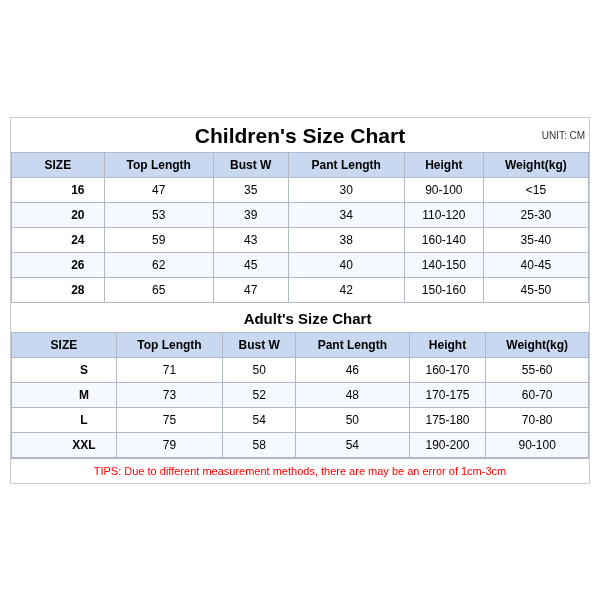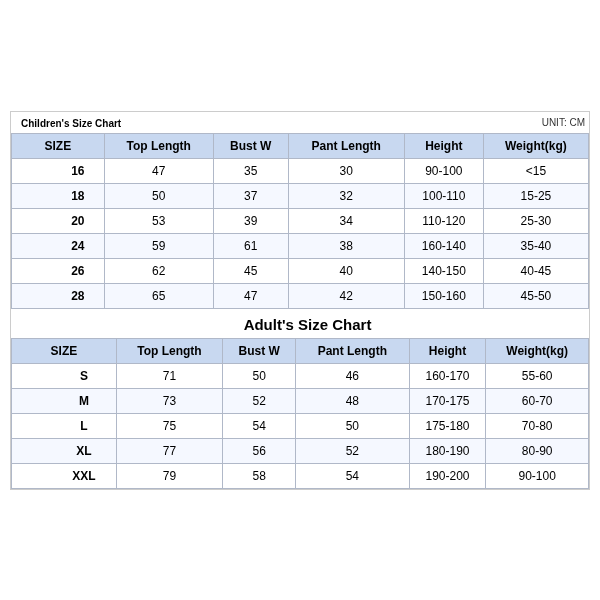--- a/index.html
+++ b/index.html
@@ -23,22 +23,23 @@
     }
     .chart-title-row {
       display: flex;
       align-items: center;
       justify-content: center;
       background: #fff;
       padding: 6px 10px 4px 10px;
       position: relative;
     }
     .chart-title {
-      font-size: 10px;
-      font-weight: bold;
+      font-size: 21px;
+      font-weight: bold;
+      text-align: center;
       flex: 1;
     }
     .unit-label {
       font-size: 10px;
       color: #333;
       position: absolute;
       right: 4px;
       top: 50%;
       transform: translateY(-50%);
     }
@@ -113,39 +114,31 @@
       <tbody id="children-tbody">
       <tr class="data-row">
             <td class="size-col">16</td>
             <td>47</td>
             <td>35</td>
             <td>30</td>
             <td>90-100</td>
             <td>&lt;15</td>
           </tr>
           <tr class="data-row">
-            <td class="size-col">18</td>
-            <td>50</td>
-            <td>37</td>
-            <td>32</td>
-            <td>100-110</td>
-            <td>15-25</td>
-          </tr>
-          <tr class="data-row">
             <td class="size-col">20</td>
             <td>53</td>
             <td>39</td>
             <td>34</td>
             <td>110-120</td>
             <td>25-30</td>
           </tr>
           <tr class="data-row">
             <td class="size-col">24</td>
             <td>59</td>
-            <td>61</td>
+            <td>43</td>
             <td>38</td>
             <td>160-140</td>
             <td>35-40</td>
           </tr>
           <tr class="data-row">
             <td class="size-col">26</td>
             <td>62</td>
             <td>45</td>
             <td>40</td>
             <td>140-150</td>
@@ -197,33 +190,28 @@
           </tr>
           <tr class="data-row">
             <td class="size-col">L</td>
             <td>75</td>
             <td>54</td>
             <td>50</td>
             <td>175-180</td>
             <td>70-80</td>
           </tr>
           <tr class="data-row">
-            <td class="size-col">XL</td>
-            <td>77</td>
-            <td>56</td>
-            <td>52</td>
-            <td>180-190</td>
-            <td>80-90</td>
-          </tr>
-          <tr class="data-row">
             <td class="size-col">XXL</td>
             <td>79</td>
             <td>58</td>
             <td>54</td>
             <td>190-200</td>
             <td>90-100</td>
           </tr>
         </tbody>
     </table>
   </div>
 
+  <div class="tips-row">
+    <span>TIPS: Due to different measurement methods, there are may be an error of 1cm-3cm</span>
+  </div>
 
 </div>
 
 </body></html>

